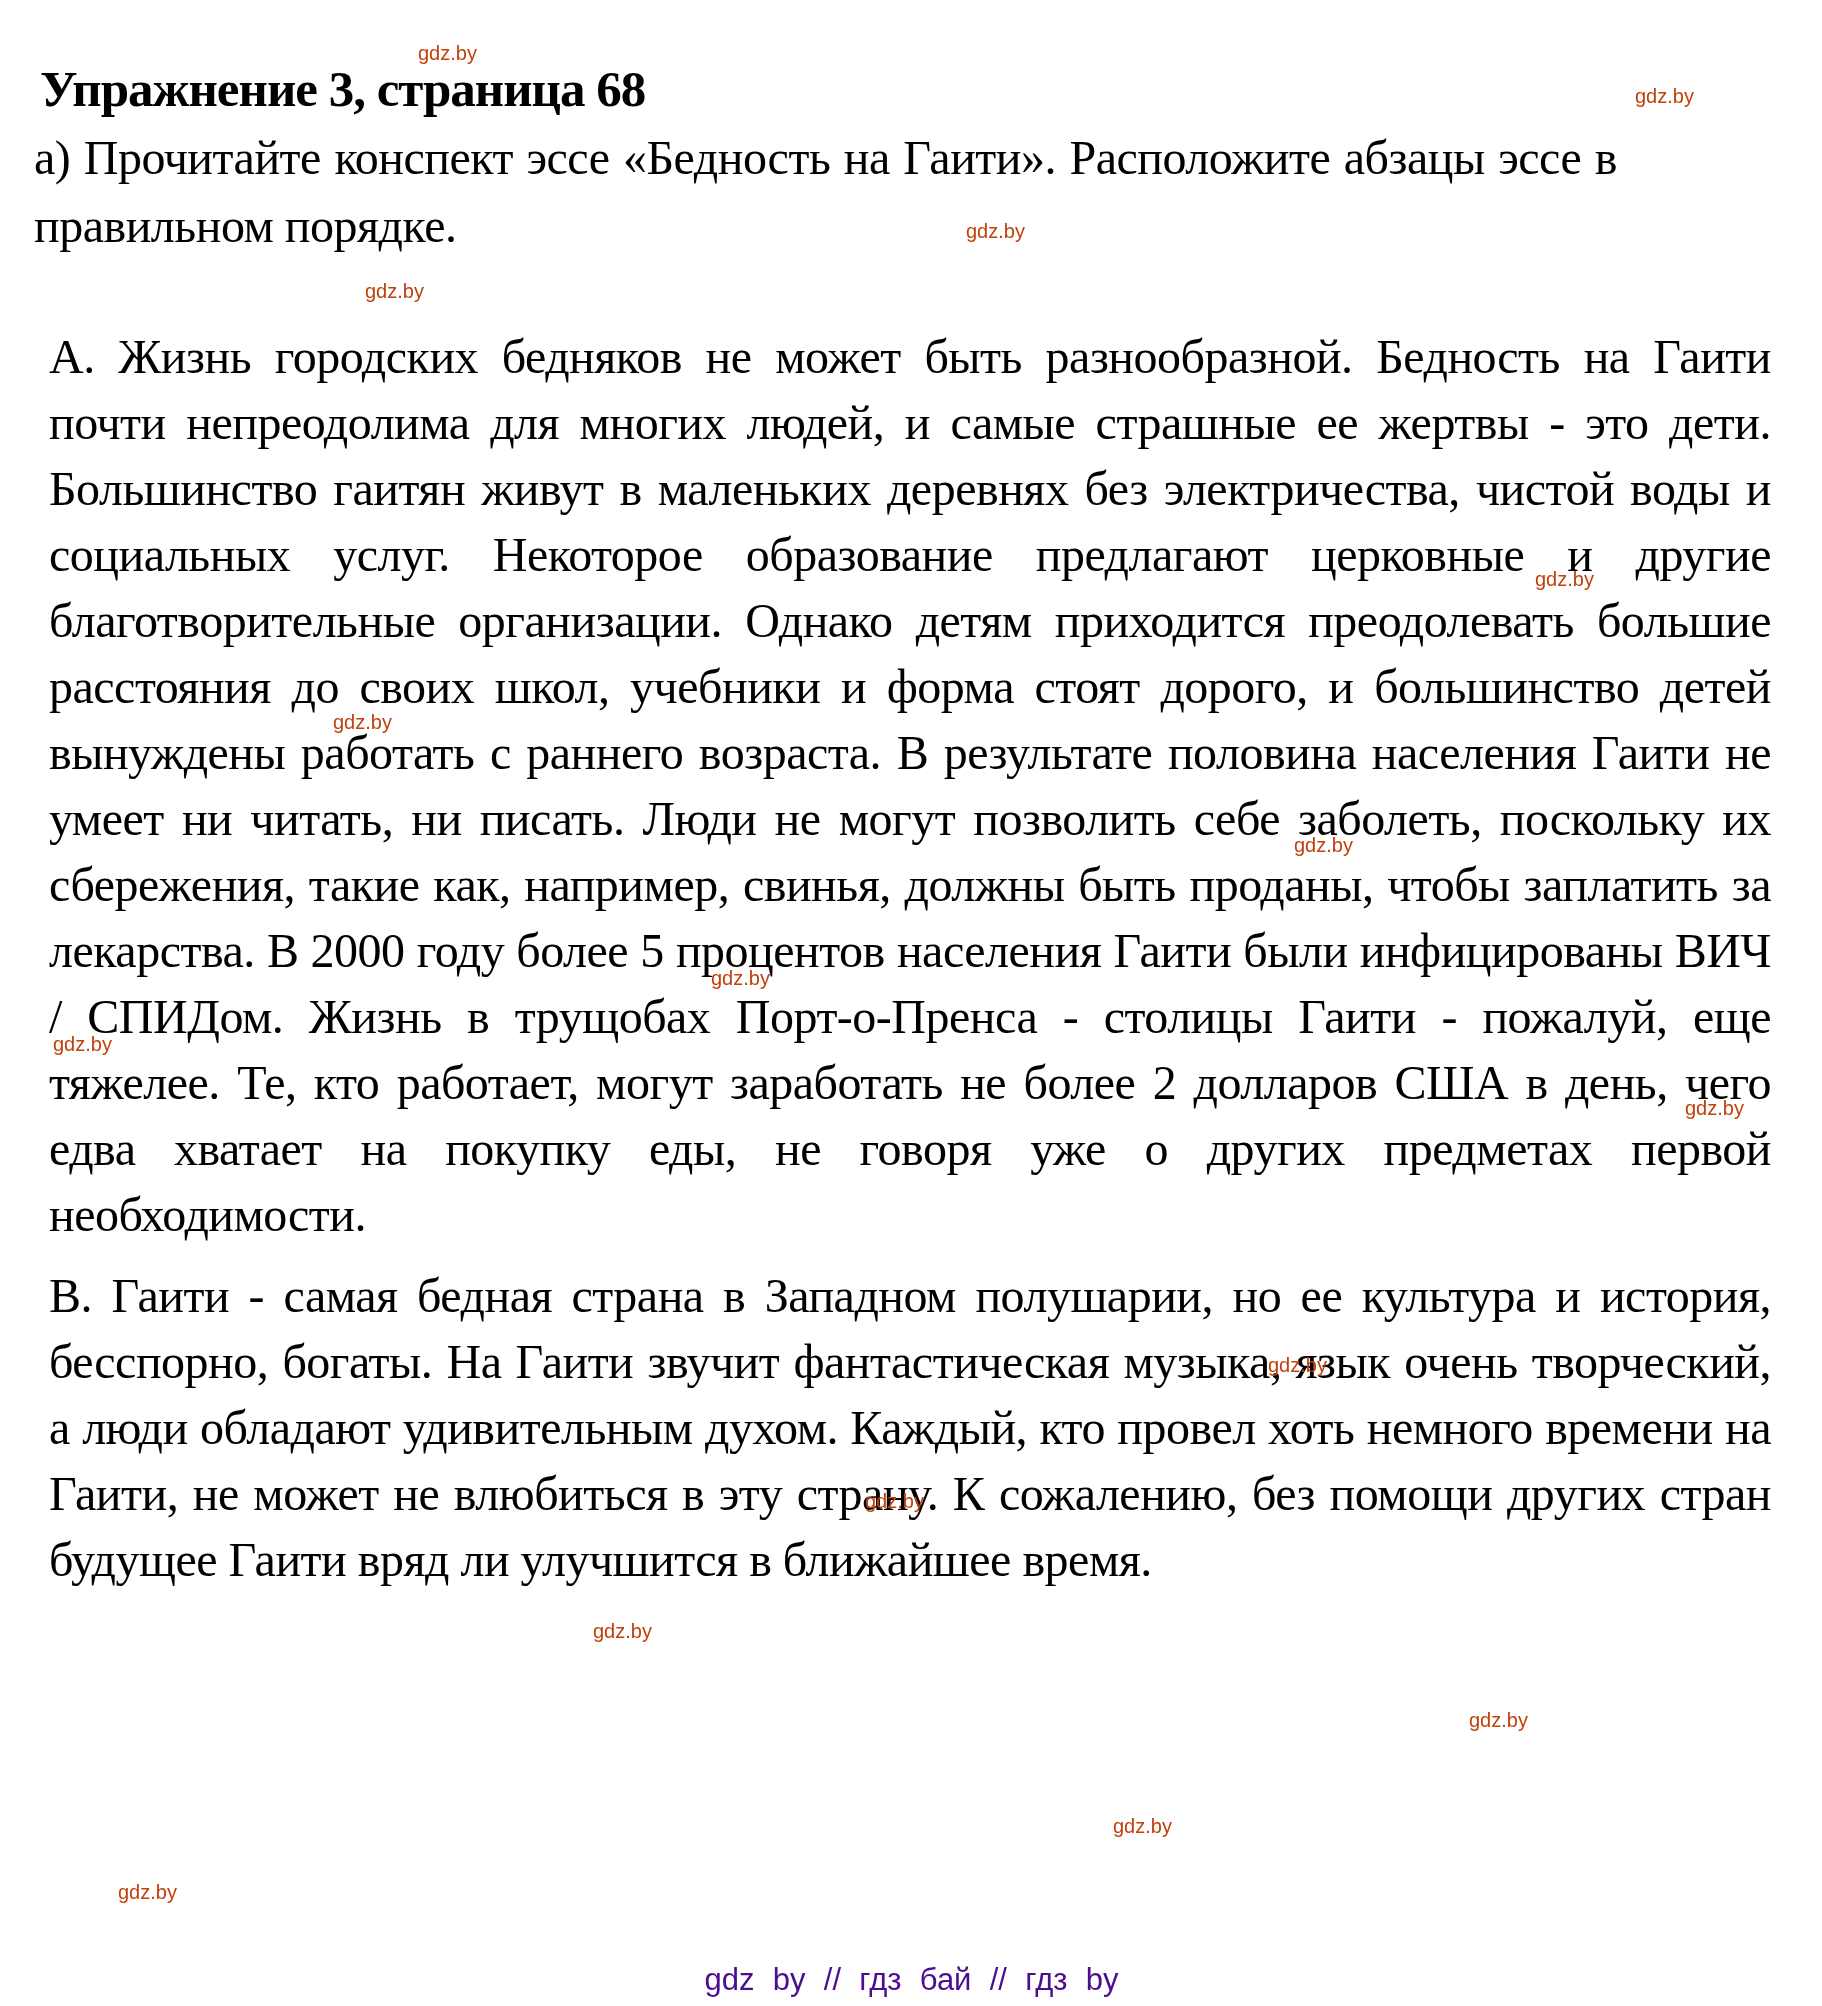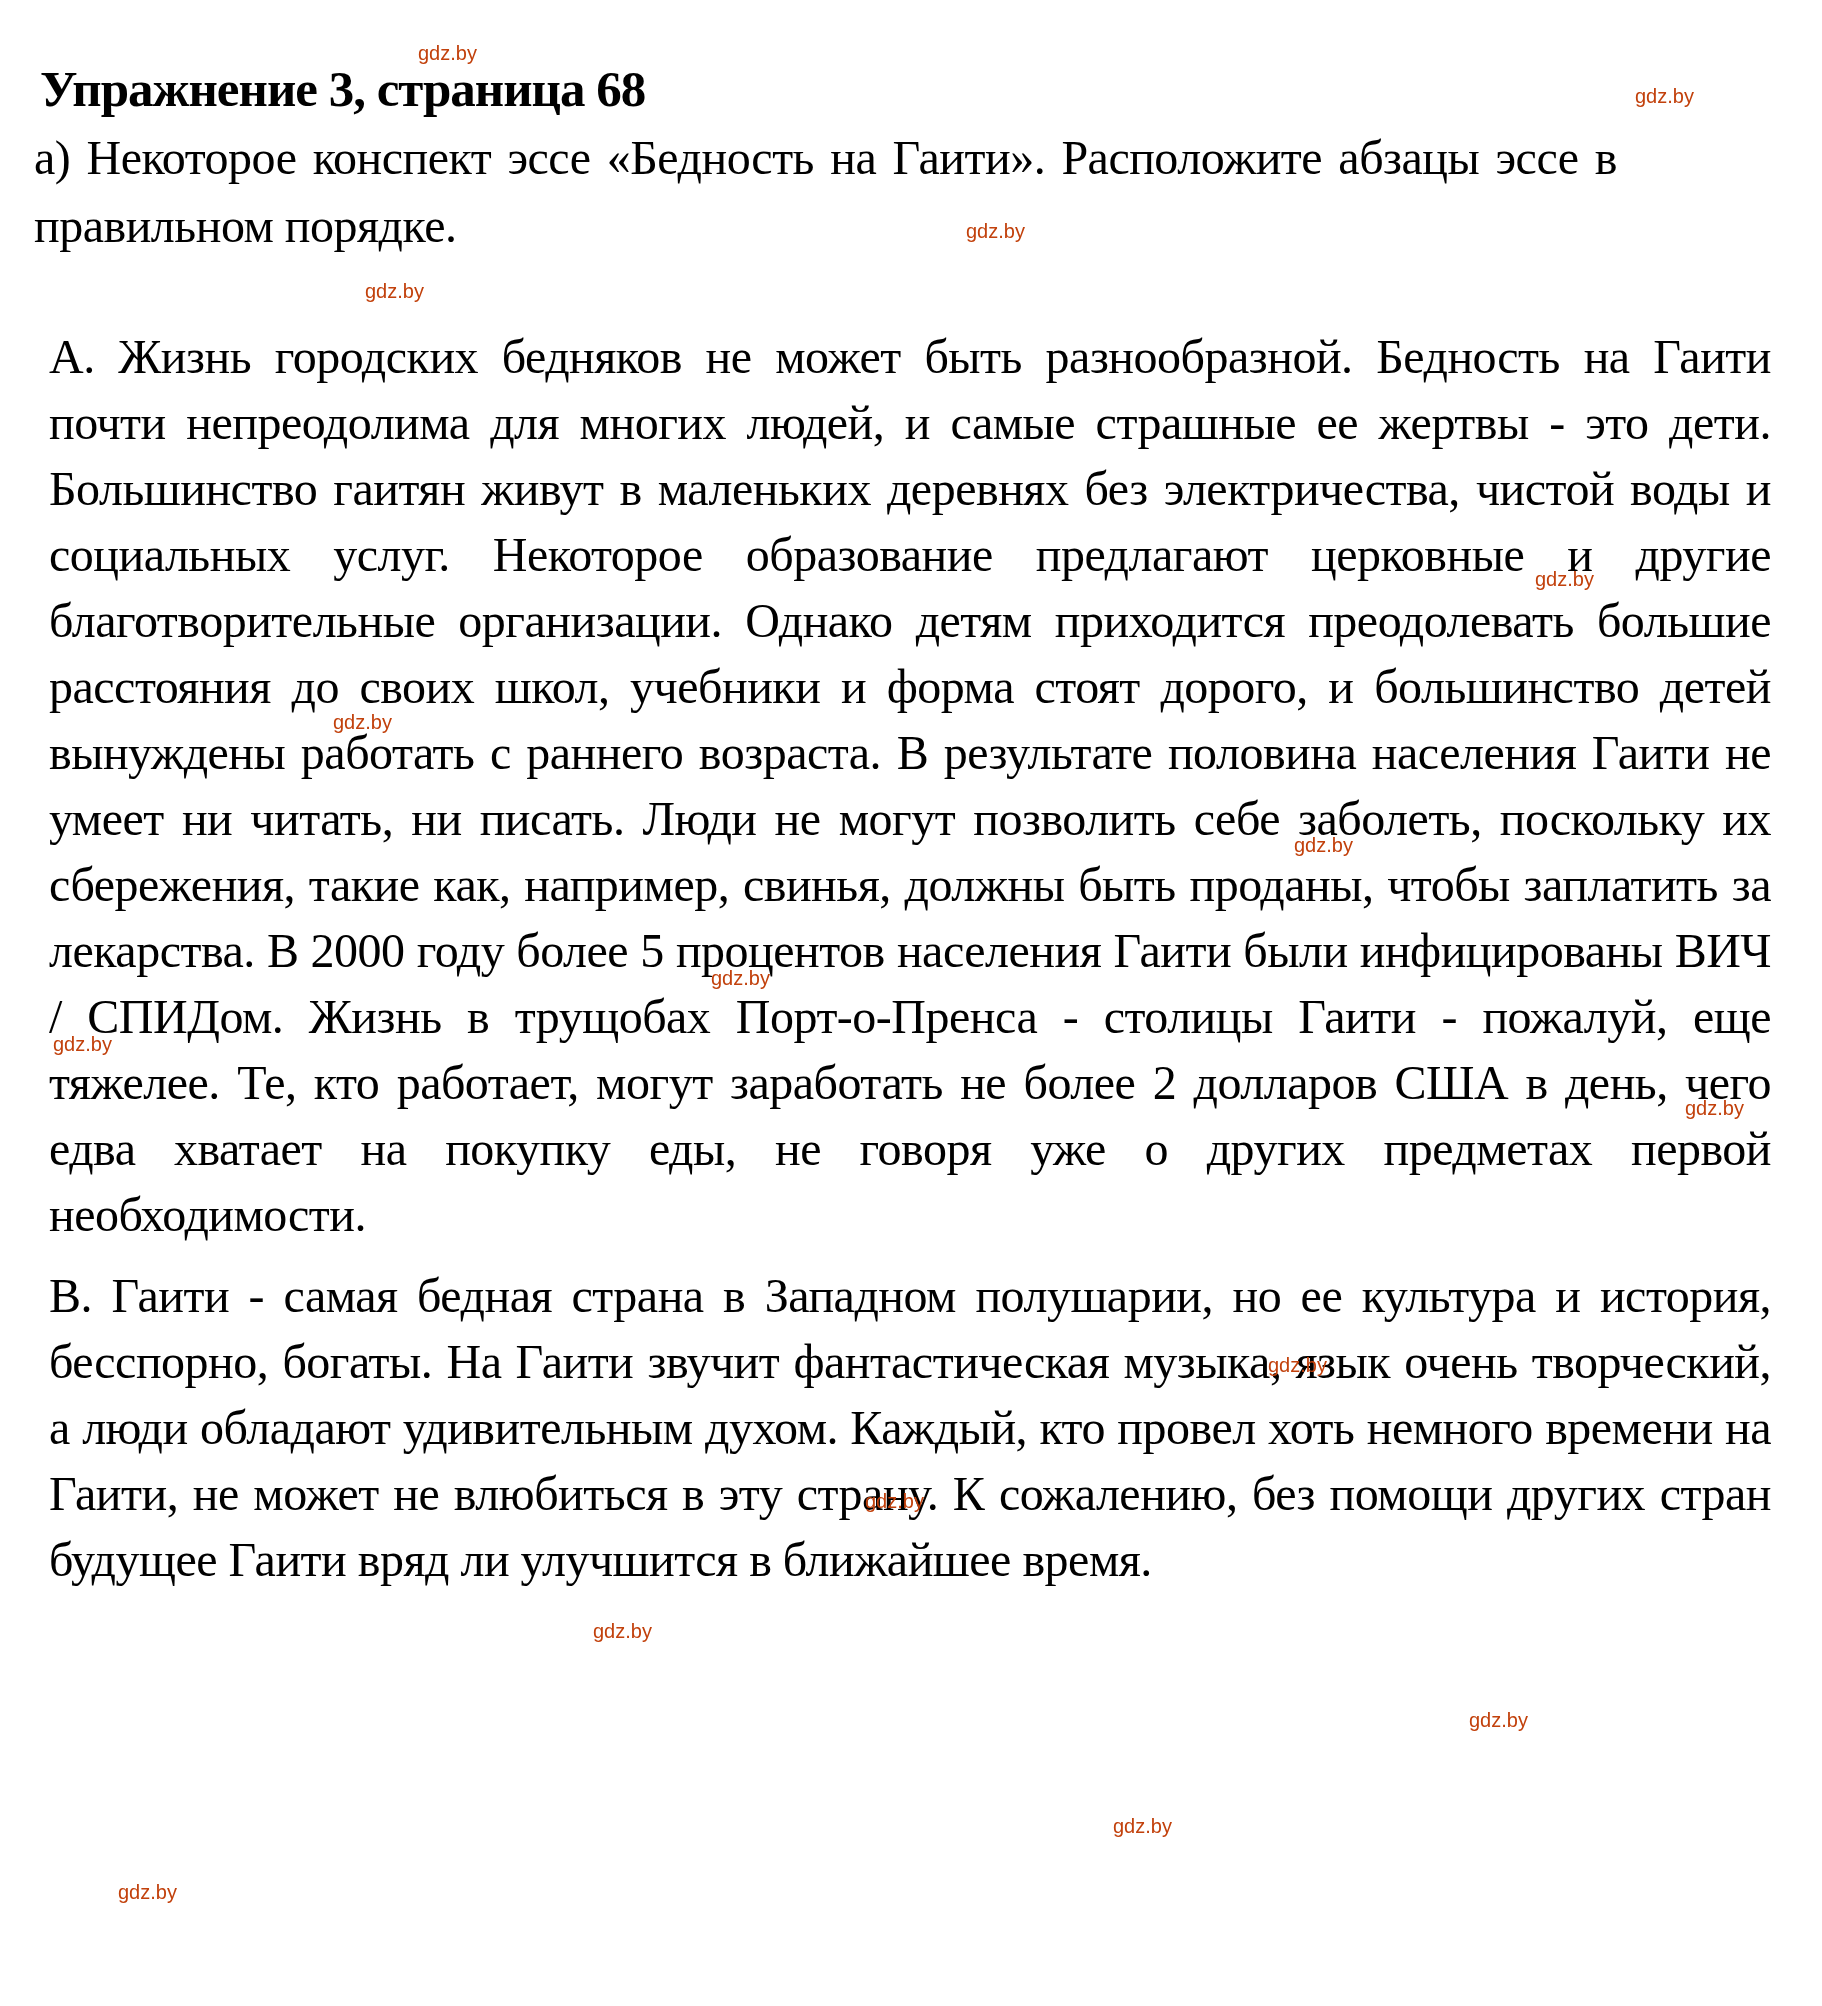--- a/index.html
+++ b/index.html
@@ -101,22 +101,23 @@
   <div class="watermark" style="left:1685px; top:1097px;">gdz.by</div>
   <div class="watermark" style="left:1268px; top:1354px;">gdz.by</div>
   <div class="watermark" style="left:865px; top:1490px;">gdz.by</div>
   <div class="watermark" style="left:593px; top:1620px;">gdz.by</div>
   <div class="watermark" style="left:1469px; top:1709px;">gdz.by</div>
   <div class="watermark" style="left:1113px; top:1815px;">gdz.by</div>
   <div class="watermark" style="left:118px; top:1881px;">gdz.by</div>
 
   <h1 class="title">Упражнение 3, страница 68</h1>
 
-  <div class="instruction">а) Некоторое конспект эссе «Бедность на Гаити». Расположите абзацы эссе в правильном порядке.</div>
+  <div class="instruction">а) Прочитайте конспект эссе «Бедность на Гаити». Расположите абзацы эссе в правильном порядке.</div>
 
   <div class="essay">
     <p>А. Жизнь городских бедняков не может быть разнообразной. Бедность на Гаити почти непреодолима для многих людей, и самые страшные ее жертвы - это дети. Большинство гаитян живут в маленьких деревнях без электричества, чистой воды и социальных услуг. Некоторое образование предлагают церковные и другие благотворительные организации. Однако детям приходится преодолевать большие расстояния до своих школ, учебники и форма стоят дорого, и большинство детей вынуждены работать с раннего возраста. В результате половина населения Гаити не умеет ни читать, ни писать. Люди не могут позволить себе заболеть, поскольку их сбережения, такие как, например, свинья, должны быть проданы, чтобы заплатить за лекарства. В 2000 году более 5 процентов населения Гаити были инфицированы ВИЧ / СПИДом. Жизнь в трущобах Порт-о-Пренса - столицы Гаити - пожалуй, еще тяжелее. Те, кто работает, могут заработать не более 2 долларов США в день, чего едва хватает на покупку еды, не говоря уже о других предметах первой необходимости.</p>
     <p>В. Гаити - самая бедная страна в Западном полушарии, но ее культура и история, бесспорно, богаты. На Гаити звучит фантастическая музыка, язык очень творческий, а люди обладают удивительным духом. Каждый, кто провел хоть немного времени на Гаити, не может не влюбиться в эту страну. К сожалению, без помощи других стран будущее Гаити вряд ли улучшится в ближайшее время.</p>
   </div>
 
+  <div class="footer">gdz by // гдз бай // гдз by</div>
 
 </div>
 
 
 </body></html>

